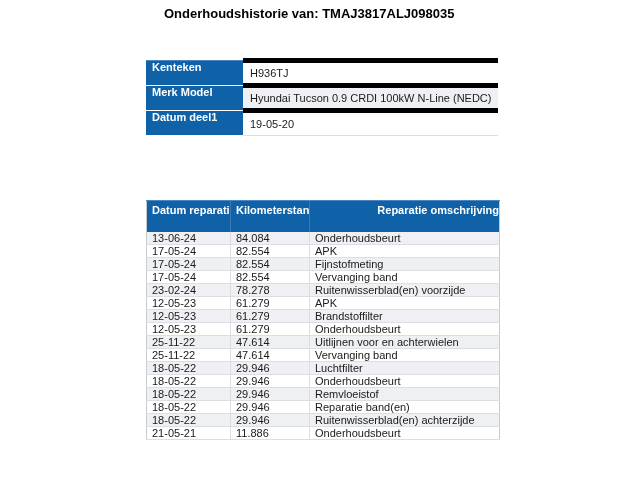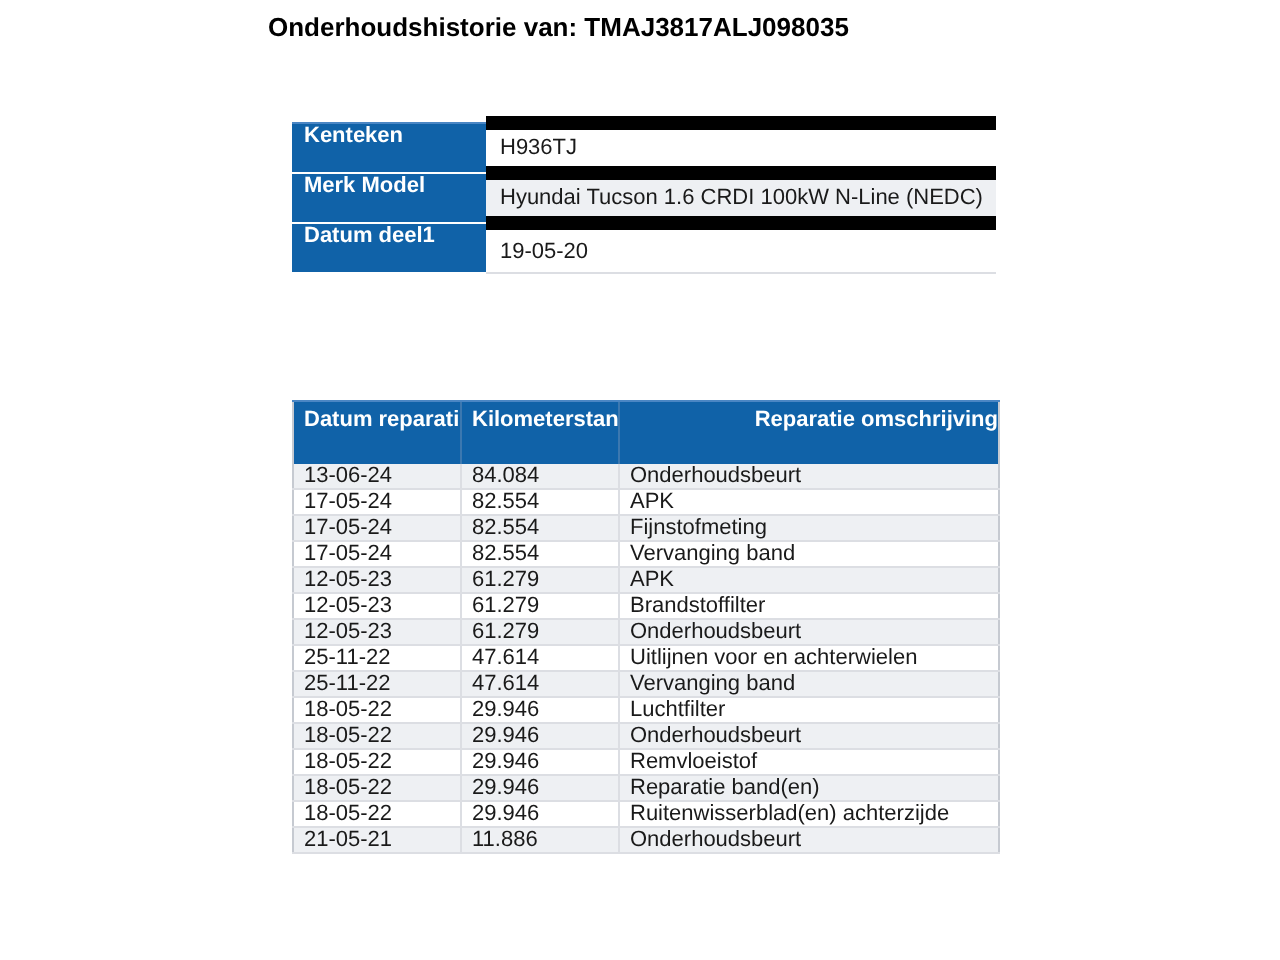--- a/index.html
+++ b/index.html
@@ -11,21 +11,21 @@
     --outer-border: #c6cad1;
     --text: #1a1a1a;
   }
   *{ box-sizing: border-box; margin: 0; padding: 0; }
   html,body{ background:#fff; }
   body{ font-family:"Liberation Sans","DejaVu Sans",sans-serif; color:var(--text); }
   .page{
     position:relative; width:640px; height:480px; background:#fff; overflow:hidden;
   }
   .title{
-    position:absolute; left:134px; top:6px;
+    position:absolute; left:164px; top:6px;
     font-size:13px; font-weight:bold; color:#000; white-space:nowrap;
   }
   table{ border-collapse:collapse; table-layout:fixed; }
 
   
   .info-table{
     position:absolute; left:146px; top:58px; width:352px;
     font-size:11px;
   }
   .info-table th{
@@ -33,21 +33,21 @@
     background:var(--blue); color:#fff;
     font-weight:bold; text-align:left;
     padding:0 0 12px 6px; white-space:nowrap; overflow:hidden;
     border-top:1px solid var(--blue-light);
     border-bottom:1px solid #fff;
   }
   .info-table td{
     height:19px; padding:0 0 0 7px;
     white-space:nowrap; overflow:hidden;
     border-bottom:1px solid var(--cell-border);
-    border-top:7px solid #000000;
+    border-top:5px solid #000000;
     background:#fff;
   }
   .info-table tr:nth-child(even) td{ background:var(--stripe); }
 
   
   .history-table{
     position:absolute; left:146px; top:200px; width:353px;
     font-size:11px;
     border-left:1px solid var(--outer-border);
     border-right:1px solid var(--outer-border);
@@ -82,21 +82,21 @@
   <div class="title">Onderhoudshistorie van: TMAJ3817ALJ098035</div>
 
   <table class="info-table">
     <tbody>
         <tr>
           <th>Kenteken</th>
           <td>H936TJ</td>
         </tr>
         <tr>
           <th>Merk Model</th>
-          <td>Hyundai Tucson 1.6 CRDI 100kW N-Line (NEDC)</td>
+          <td>Hyundai Tucson 0.9 CRDI 100kW N-Line (NEDC)</td>
         </tr>
         <tr>
           <th>Datum deel1</th>
           <td>19-05-20</td>
         </tr>
       </tbody>
   </table>
 
   <table class="history-table">
     <colgroup>
@@ -126,20 +126,25 @@
           <td>17-05-24</td>
           <td>82.554</td>
           <td>Fijnstofmeting</td>
         </tr>
         <tr>
           <td>17-05-24</td>
           <td>82.554</td>
           <td>Vervanging band</td>
         </tr>
         <tr>
+          <td>23-02-24</td>
+          <td>78.278</td>
+          <td>Ruitenwisserblad(en) voorzijde</td>
+        </tr>
+        <tr>
           <td>12-05-23</td>
           <td>61.279</td>
           <td>APK</td>
         </tr>
         <tr>
           <td>12-05-23</td>
           <td>61.279</td>
           <td>Brandstoffilter</td>
         </tr>
         <tr>

